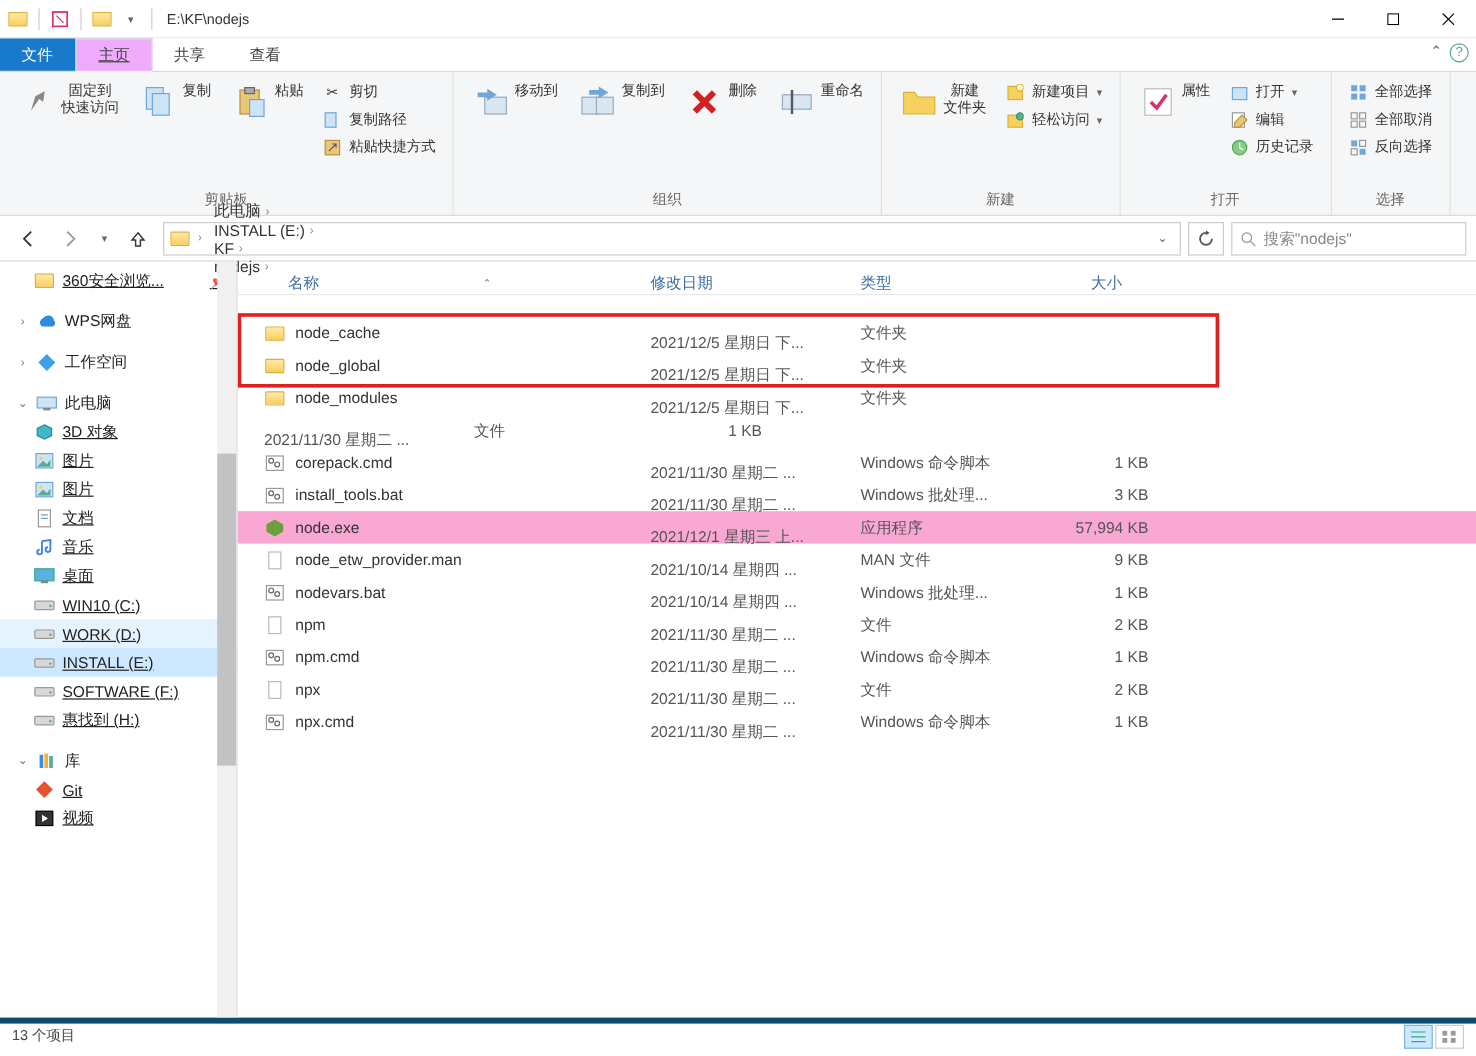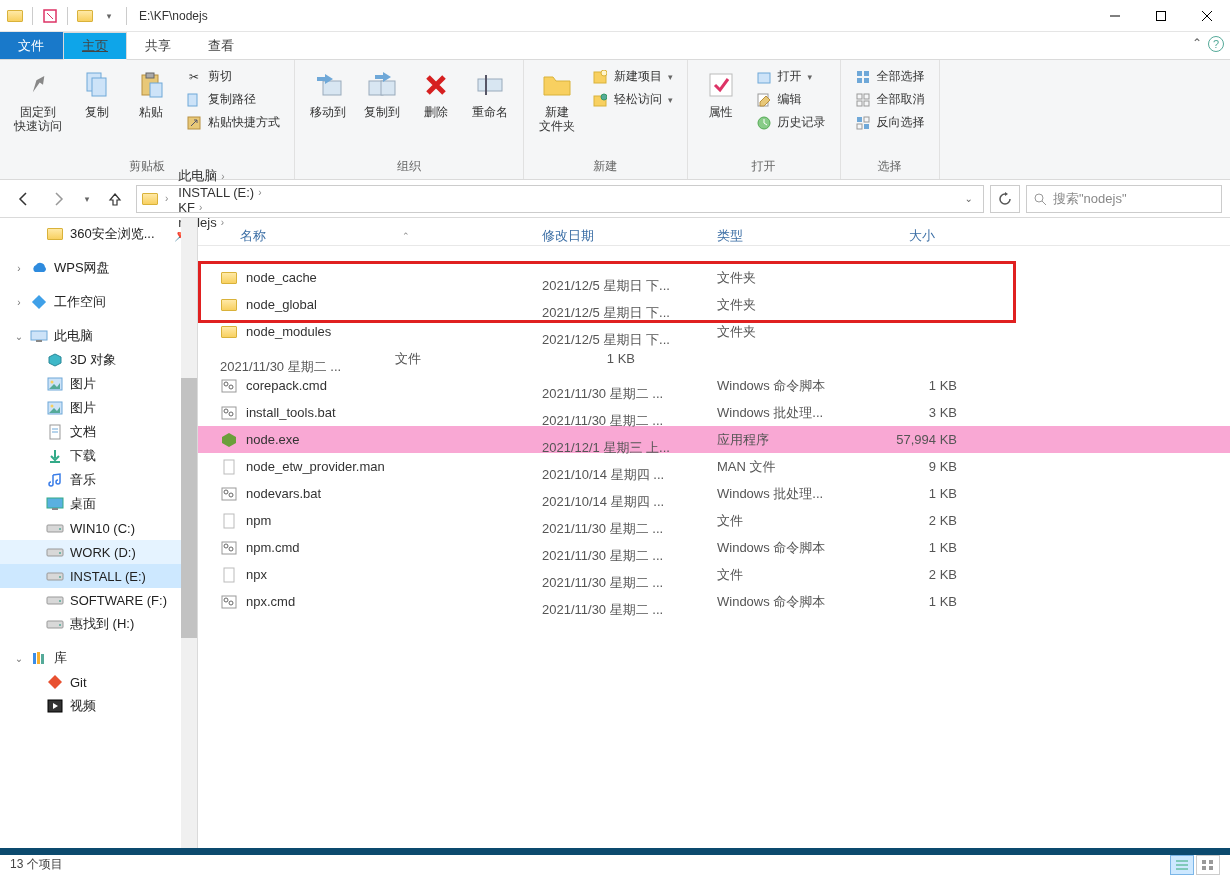--- a/index.html
+++ b/index.html
@@ -12,29 +12,29 @@
 .folder-mini { width: 16px; height: 12px; background: linear-gradient(#ffe9a6,#f8d060); border: 1px solid #d9b23a; border-radius: 1px; }
 .qat-sep { width: 1px; height: 18px; background: #ccc; margin: 0 2px; }
 .title-path { font-size: 12px; color: #333; margin-left: 4px; }
 .win-controls { display: flex; }
 .win-btn { width: 46px; height: 32px; display: flex; align-items: center; justify-content: center; color: #333; }
 
 
 .tabs { height: 28px; display: flex; align-items: stretch; background: #fff; border-bottom: 1px solid #dadada; position: relative; }
 .tab { padding: 0 18px; display: flex; align-items: center; font-size: 13px; color: #444; cursor: default; border-right: 1px solid transparent; }
 .tab.file { background: #1979ca; color: #fff; }
-.tab.active { border: 1px solid #dadada; border-bottom: 1px solid #f5f6f7; margin-bottom: -1px; background: #0ea5e9; text-decoration: underline; }
+.tab.active { border: 1px solid #dadada; border-bottom: 1px solid #f5f6f7; margin-bottom: -1px; background: #f0abfc; text-decoration: underline; }
 .tabs-right { position: absolute; right: 6px; top: 4px; display: flex; gap: 6px; }
 
 
 .ribbon { height: 120px; background: #f5f6f7; border-bottom: 1px solid #dadada; display: flex; }
 .ribbon-group { border-right: 1px solid #e1e1e1; display: flex; flex-direction: column; align-items: center; padding: 4px 10px 2px; }
 .ribbon-group-body { flex: 1; display: flex; align-items: flex-start; gap: 8px; }
 .ribbon-group-label { font-size: 12px; color: #666; text-align: center; padding: 2px 0; }
-.rbtn-large { display: flex; flex-direction: column; align-items: center; gap: 3px; padding: 4px 4px; min-width: 46px; cursor: default; }
+.rbtn-large { display: flex; flex-direction: row; align-items: flex-start; gap: 3px; padding: 4px 4px; min-width: 46px; cursor: default; }
 .rbtn-large .ic { width: 34px; height: 34px; display: flex; align-items: center; justify-content: center; }
 .rbtn-large .lbl { font-size: 12px; color: #333; text-align: center; line-height: 1.2; white-space: pre-line; }
 .rstack { display: flex; flex-direction: column; gap: 2px; padding-top: 2px; }
 .rbtn-small { display: flex; align-items: center; gap: 6px; font-size: 12px; color: #333; padding: 2px 4px; cursor: default; white-space: nowrap; }
 .rbtn-small .ic { width: 16px; height: 16px; display: inline-flex; align-items: center; justify-content: center; }
 
 
 .navbar { height: 38px; border-bottom: 1px solid #dadada; display: flex; align-items: center; padding: 0 8px; gap: 6px; }
 .nav-btn { width: 30px; height: 28px; display: flex; align-items: center; justify-content: center; color: #666; border-radius: 2px; }
 .nav-btn.enabled { color: #000; }
@@ -43,21 +43,21 @@
 .crumb .chev { color: #888; font-size: 10px; }
 .addr-drop { margin-left: auto; color: #666; font-size: 10px; padding: 0 6px; }
 .refresh { width: 30px; height: 28px; border: 1px solid #ccc; display: flex; align-items: center; justify-content: center; color: #555; }
 .search { width: 196px; height: 28px; border: 1px solid #ccc; display: flex; align-items: center; padding: 0 6px; color: #888; gap: 6px; }
 
 
 .body { display: flex; height: 630px; }
 .sidebar { width: 198px; border-right: 1px solid #dadada; overflow: hidden; position: relative; }
 .tree { padding: 4px 0; }
 .tree-item { display: flex; align-items: center; gap: 6px; padding: 3px 6px 3px 14px; font-size: 13px; color: #222; cursor: default; white-space: nowrap; }
-.tree-item.l1 { padding-left: 30px; }
+.tree-item.l1 { padding-left: 12px; text-decoration: underline; }
 .tree-item.sel { background: #cde8ff; }
 .tree-item.sel2 { background: #e5f3ff; }
 .tree-gap { height: 10px; }
 .tw { width: 10px; text-align: center; color: #777; font-size: 10px; }
 .sb-scroll { position: absolute; right: 0; top: 0; width: 16px; height: 100%; background: #f0f0f0; }
 .sb-thumb { position: absolute; right: 0; top: 160px; width: 16px; height: 260px; background: #c2c2c2; }
 
 .content { flex: 1; display: flex; flex-direction: column; }
 .cols { height: 28px; border-bottom: 1px solid #e8e8e8; display: flex; align-items: flex-end; font-size: 13px; color: #3b6ea5; }
 .col { padding: 0 14px; cursor: default; }
@@ -70,21 +70,21 @@
 .row { height: 27px; display: flex; align-items: center; font-size: 13px; color: #333; padding-left: 22px; }
 .row.sel { background: #f9a8d4; }
 .row .c-name { width: 322px; display: flex; align-items: center; gap: 8px; }
 .row .c-date { width: 175px; color: #555; margin-top: 16px; }
 .row .c-type { width: 156px; color: #555; }
 .row .c-size { width: 90px; text-align: right; color: #555; padding-right: 6px; }
 .fic { width: 18px; height: 18px; display: inline-flex; align-items: center; justify-content: center; }
 .hl-box { position: absolute; border: 3px solid #e02020; pointer-events: none; }
 
 
-.status { height: 26px; border-top: 7px solid #0c4a6e; display: flex; align-items: center; padding: 0 10px; font-size: 12px; color: #444; justify-content: space-between; }
+.status { height: 26px; border-top: 5px solid #0c4a6e; display: flex; align-items: center; padding: 0 10px; font-size: 12px; color: #444; justify-content: space-between; }
 .view-toggle { display: flex; gap: 2px; }
 .vt { width: 24px; height: 20px; border: 1px solid #ccc; display: flex; align-items: center; justify-content: center; }
 .vt.active { background: #cde8ff; border-color: #7bb6e8; }
 
 
 svg { display: block; }
 </style>
 </head>
 <body>
 
@@ -503,30 +503,20 @@
               <rect x="2" y="1" width="10" height="14" fill="#fff" stroke="#999"></rect>
               <line x1="4" y1="5" x2="10" y2="5" stroke="#6fa8d8"></line>
               <line x1="4" y1="8" x2="10" y2="8" stroke="#6fa8d8"></line>
             </svg>
           </span>
           <span>文档</span>
         </div>
         <div class="tree-item l1">
           <span class="tw"></span>
           <span class="fic">
-            <svg width="16" height="16">
-              <path d="M8 2V10M4 8L8 12L12 8" stroke="#3a8" stroke-width="2" fill="none"></path>
-              <line x1="3" y1="14" x2="13" y2="14" stroke="#3a8" stroke-width="2"></line>
-            </svg>
-          </span>
-          <span>下载</span>
-        </div>
-        <div class="tree-item l1">
-          <span class="tw"></span>
-          <span class="fic">
             <svg width="14" height="16">
               <path d="M5 3V12A2 2 0 1 1 3 10" fill="none" stroke="#3a7de8" stroke-width="1.5"></path>
               <path d="M5 3L12 2V10A2 2 0 1 1 10 8" fill="none" stroke="#3a7de8" stroke-width="1.5"></path>
             </svg>
           </span>
           <span>音乐</span>
         </div>
         <div class="tree-item l1">
           <span class="tw"></span>
           <span class="fic">

